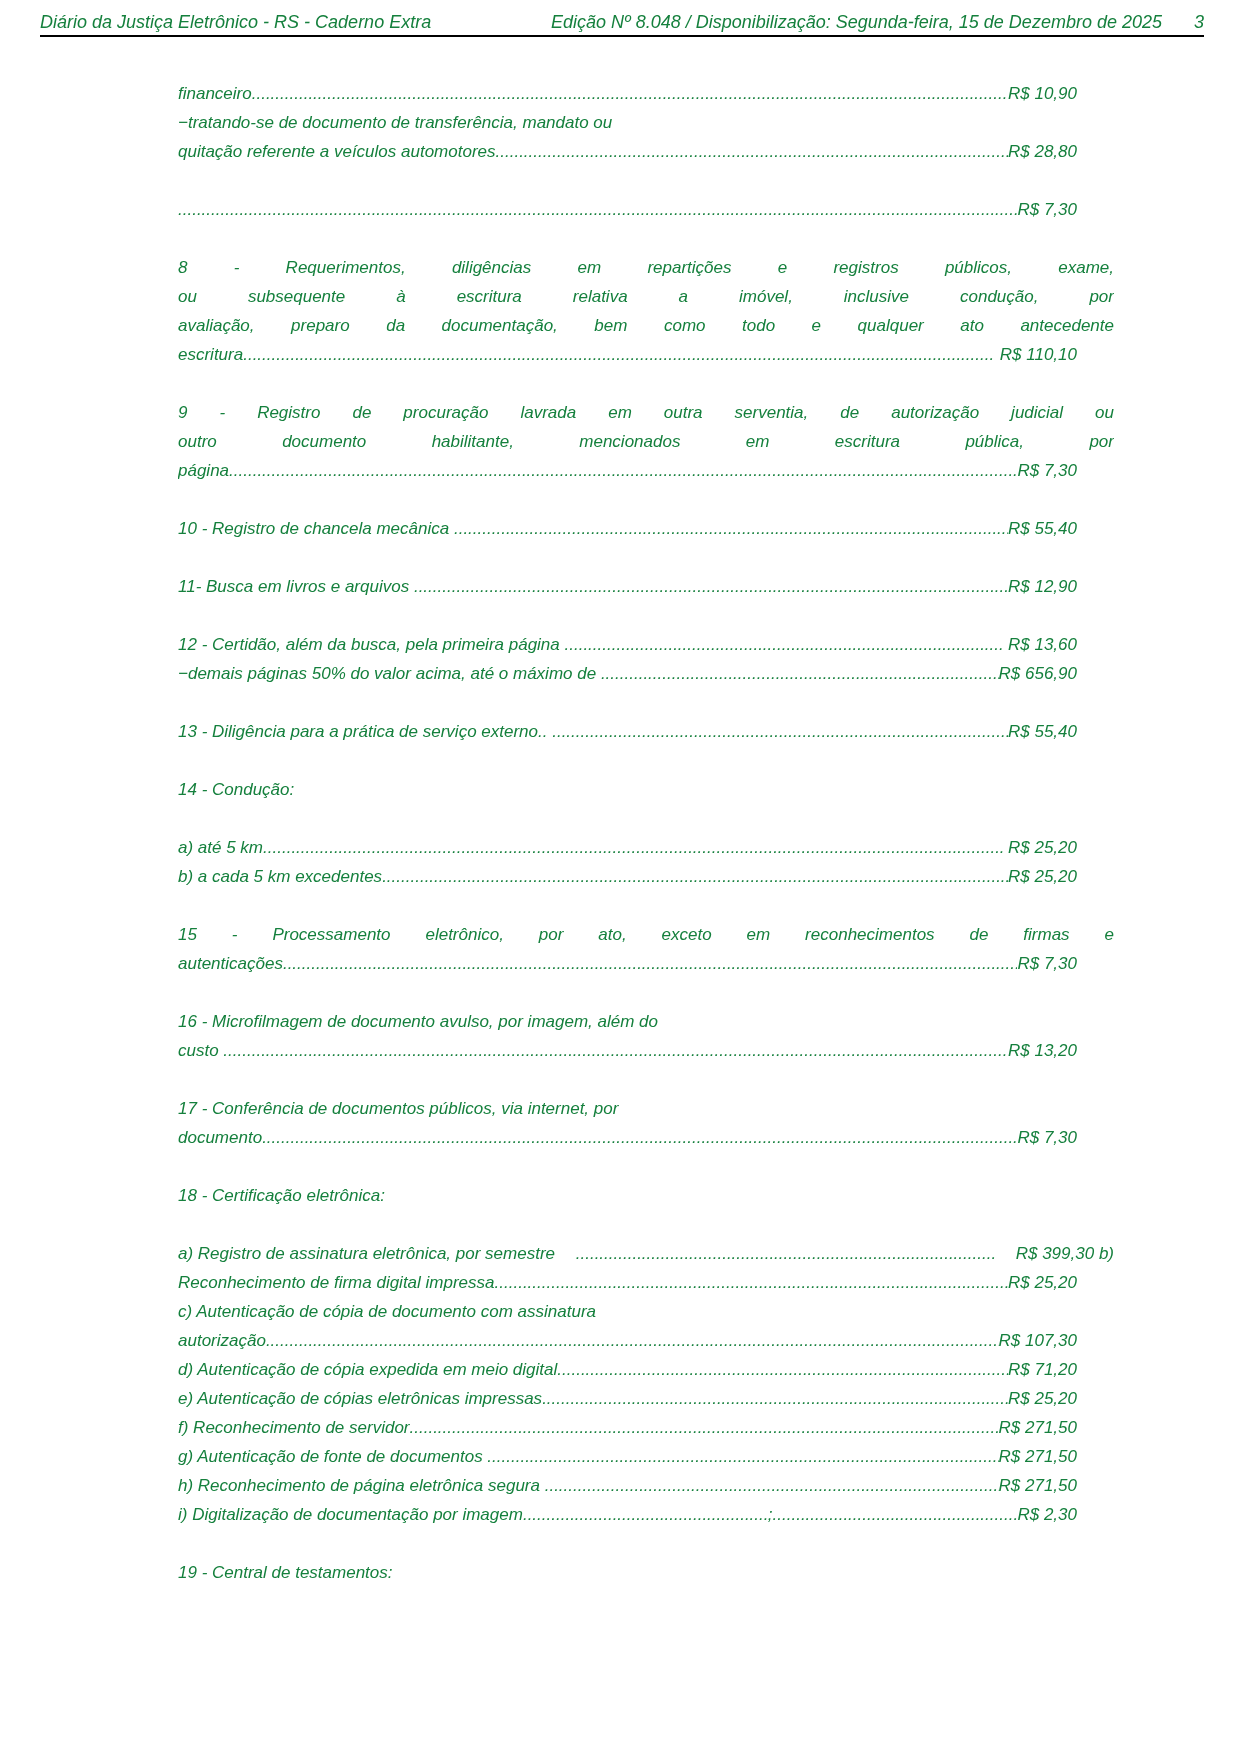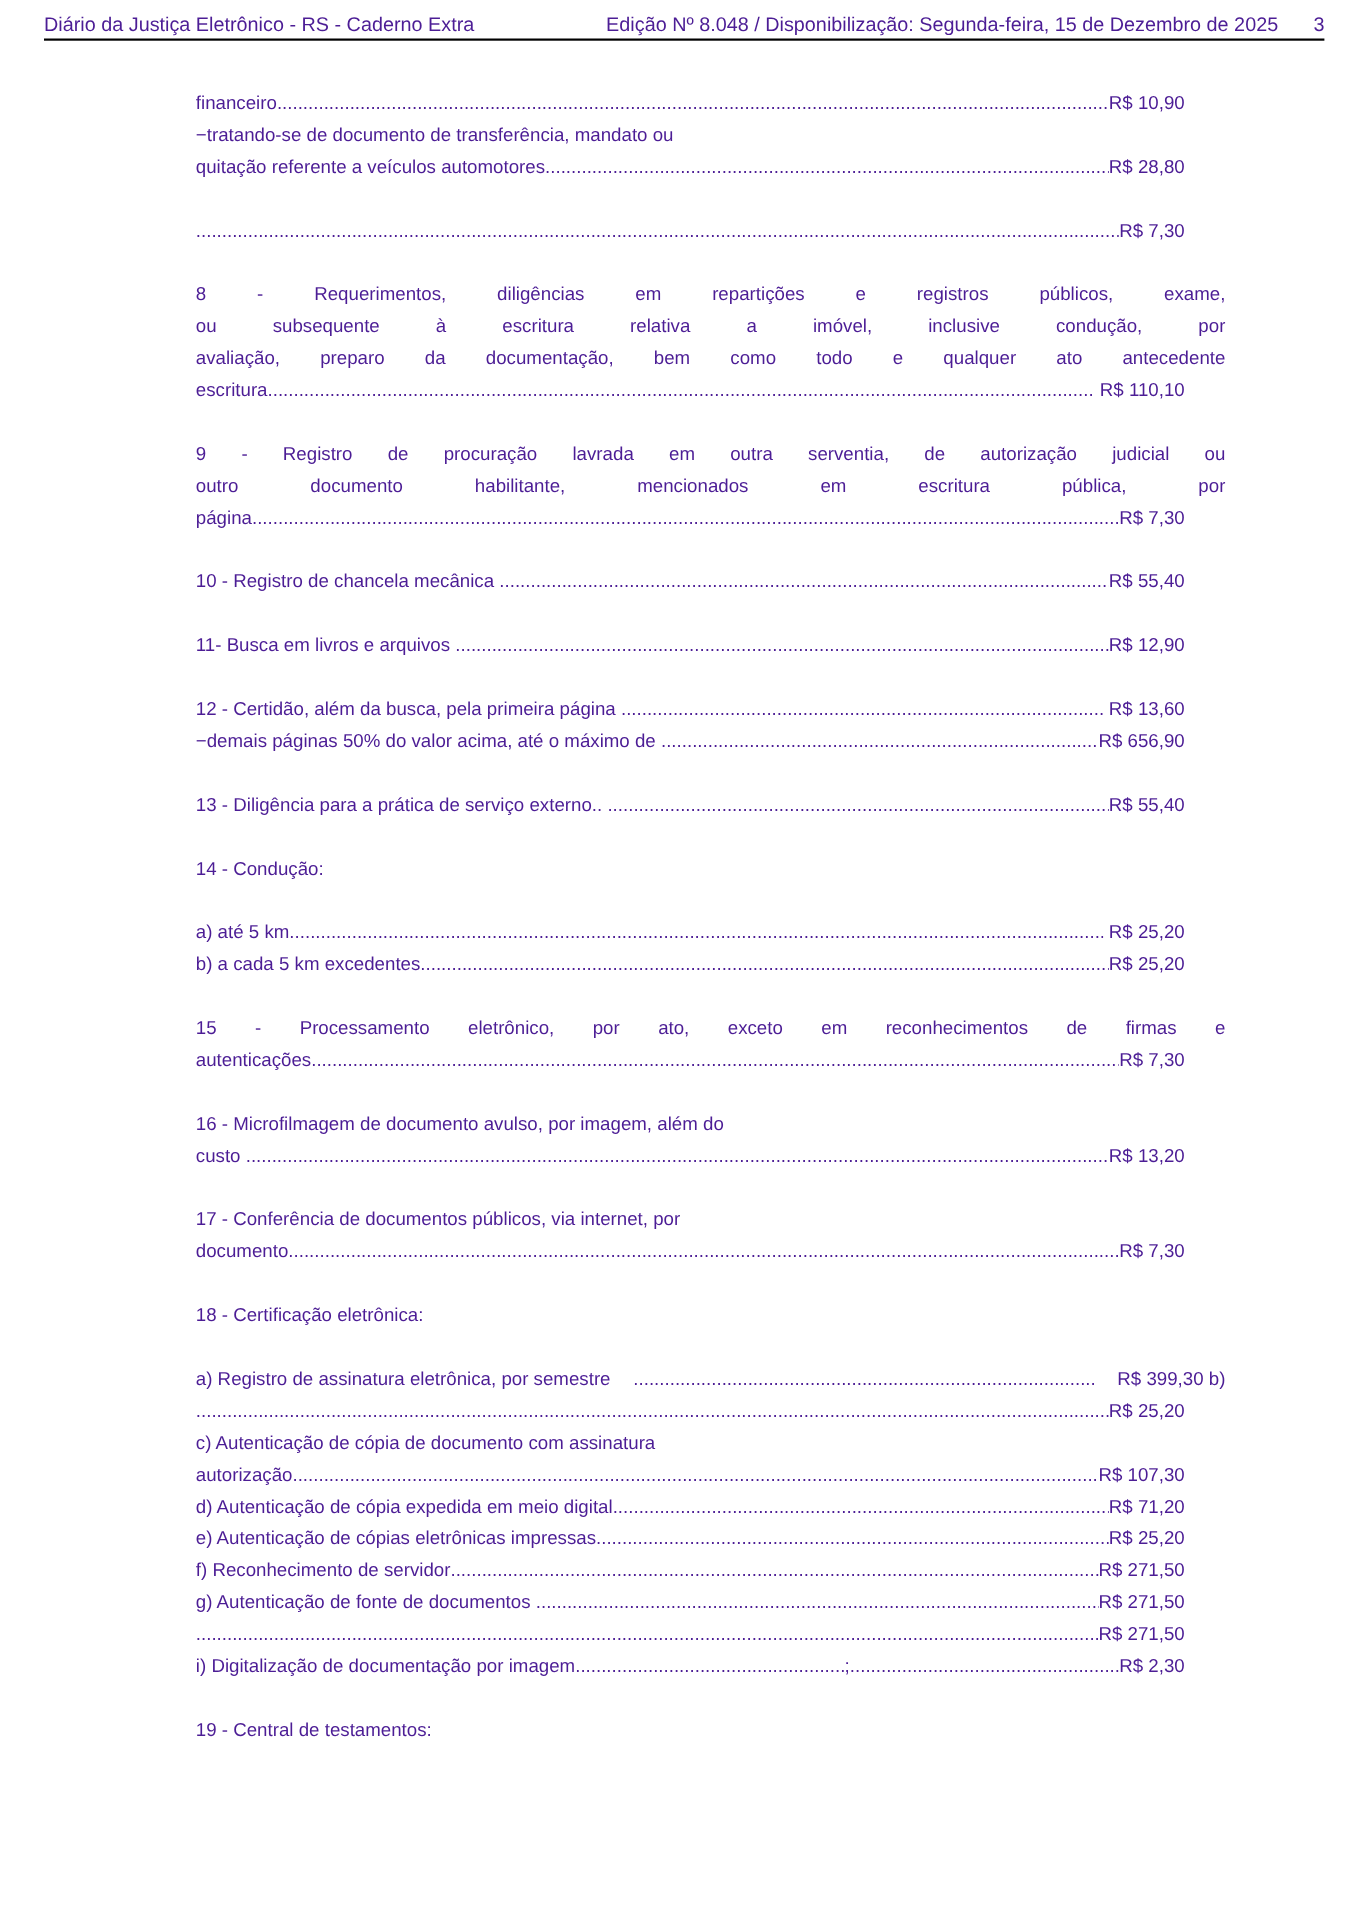--- a/index.html
+++ b/index.html
@@ -1,23 +1,24 @@
 <!DOCTYPE html>
 <html><head>
 <meta charset="utf-8">
 <style>
   html, body { margin: 0; padding: 0; background: #ffffff; }
   .page {
     position: relative;
     width: 1241px;
     height: 1607px;
     background: #ffffff;
-    color: #4c1d95;
+    color: #15803d;
     font-family: "Liberation Sans", "DejaVu Sans", sans-serif;
     overflow: hidden;
+    font-style: italic;
   }
   .header {
     display: flex;
     justify-content: space-between;
     align-items: flex-end;
     margin: 0 37px 0 40px;
     padding: 13px 0 3px 0;
     border-bottom: 2px solid #000000;
     font-size: 18px;
     line-height: 19px;
@@ -165,20 +166,21 @@
       </div>
       <div class="line"></div>
       <div class="line">18 - Certificação eletrônica:</div>
       <div class="line"></div>
       <div class="line lead full">
         <span class="t">a) Registro de assinatura eletrônica, por semestre&nbsp;</span>
         <span class="leader">................................................................................................................................................................................................................................................................................................................................................................................................................</span>
         <span class="value">&nbsp;R$ 399,30 b)</span>
       </div>
       <div class="line lead">
+        <span class="t">Reconhecimento de firma digital impressa</span>
         <span class="leader">................................................................................................................................................................................................................................................................................................................................................................................................................</span>
         <span class="value">R$ 25,20</span>
       </div>
       <div class="line">c) Autenticação de cópia de documento com assinatura</div>
       <div class="line lead">
         <span class="t">autorização</span>
         <span class="leader">................................................................................................................................................................................................................................................................................................................................................................................................................</span>
         <span class="value">R$ 107,30</span>
       </div>
       <div class="line lead">
@@ -195,20 +197,21 @@
         <span class="t">f) Reconhecimento de servidor</span>
         <span class="leader">................................................................................................................................................................................................................................................................................................................................................................................................................</span>
         <span class="value">R$ 271,50</span>
       </div>
       <div class="line lead">
         <span class="t">g) Autenticação de fonte de documentos&nbsp;</span>
         <span class="leader">................................................................................................................................................................................................................................................................................................................................................................................................................</span>
         <span class="value">R$ 271,50</span>
       </div>
       <div class="line lead">
+        <span class="t">h) Reconhecimento de página eletrônica segura&nbsp;</span>
         <span class="leader">................................................................................................................................................................................................................................................................................................................................................................................................................</span>
         <span class="value">R$ 271,50</span>
       </div>
       <div class="line lead">
         <span class="t">i) Digitalização de documentação por imagem</span>
         <span class="leader">................................................................................................................................................................................................................................................................................................................................................................................................................</span>
         <span class="mid">;</span>
         <span class="leader">................................................................................................................................................................................................................................................................................................................................................................................................................</span>
         <span class="value">R$ 2,30</span>
       </div>

